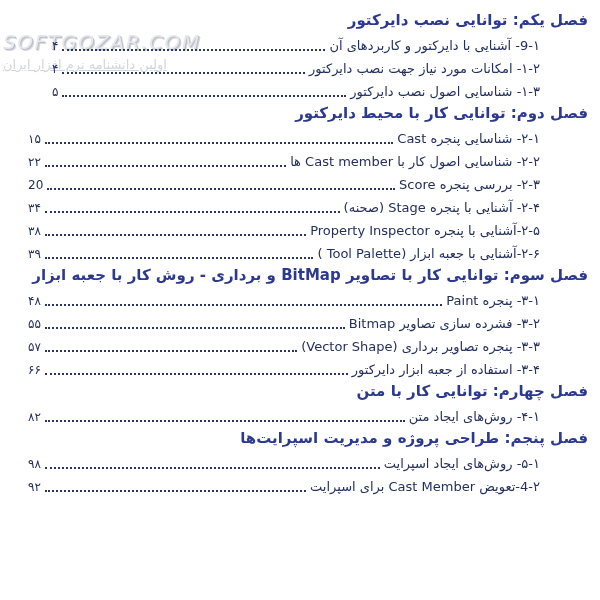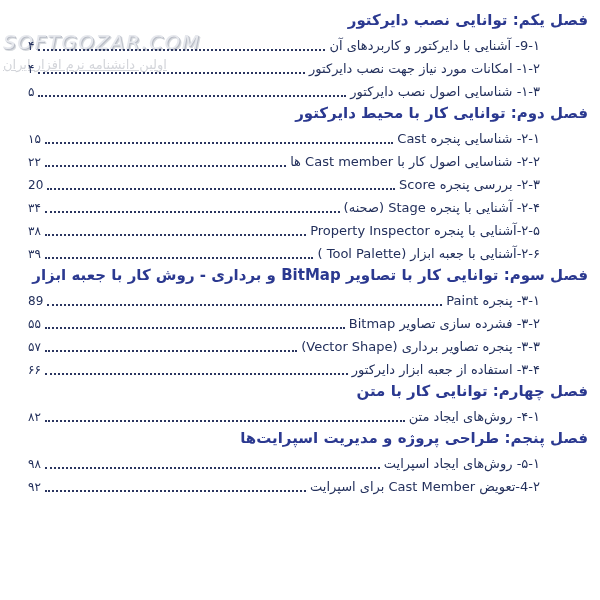--- a/index.html
+++ b/index.html
@@ -26,21 +26,21 @@
     font-size:13px;line-height:18px;margin-top:3px;
     color:#d3d5da;
     text-decoration:underline;
   }
   
   .content{
     position:absolute;top:10px;right:12px;left:28px;z-index:1;
     direction:rtl;
   }
   .chapter{}
-  .chapter:first-child{margin-top:0;}
+  .chapter:first-child{margin-top:0;margin-left:24px;}
   .chapter-title{
     margin:0 0 4px 0;
     color:#2b3990;
     font-size:15px;font-weight:700;
     line-height:20px;height:20px;
     text-align:right;white-space:nowrap;
   }
   .toc-row{
     display:flex;align-items:center;
     height:23px;
@@ -122,21 +122,21 @@
         <span class="leader"></span>
         <span class="page-num">۳۹</span>
       </div>
     </section>
 
     <section class="chapter">
       <h2 class="chapter-title">فصل سوم: توانایی کار با تصاویر BitMap و برداری - روش کار با جعبه ابزار</h2>
       <div class="toc-row">
         <span class="item-label">۳-۱- پنجره Paint</span>
         <span class="leader"></span>
-        <span class="page-num">89</span>
+        <span class="page-num">۴۸</span>
       </div>
       <div class="toc-row">
         <span class="item-label">۳-۲- فشرده سازی تصاویر Bitmap</span>
         <span class="leader"></span>
         <span class="page-num">۵۵</span>
       </div>
       <div class="toc-row">
         <span class="item-label">۳-۳- پنجره تصاویر برداری (Vector Shape)</span>
         <span class="leader"></span>
         <span class="page-num">۵۷</span>

